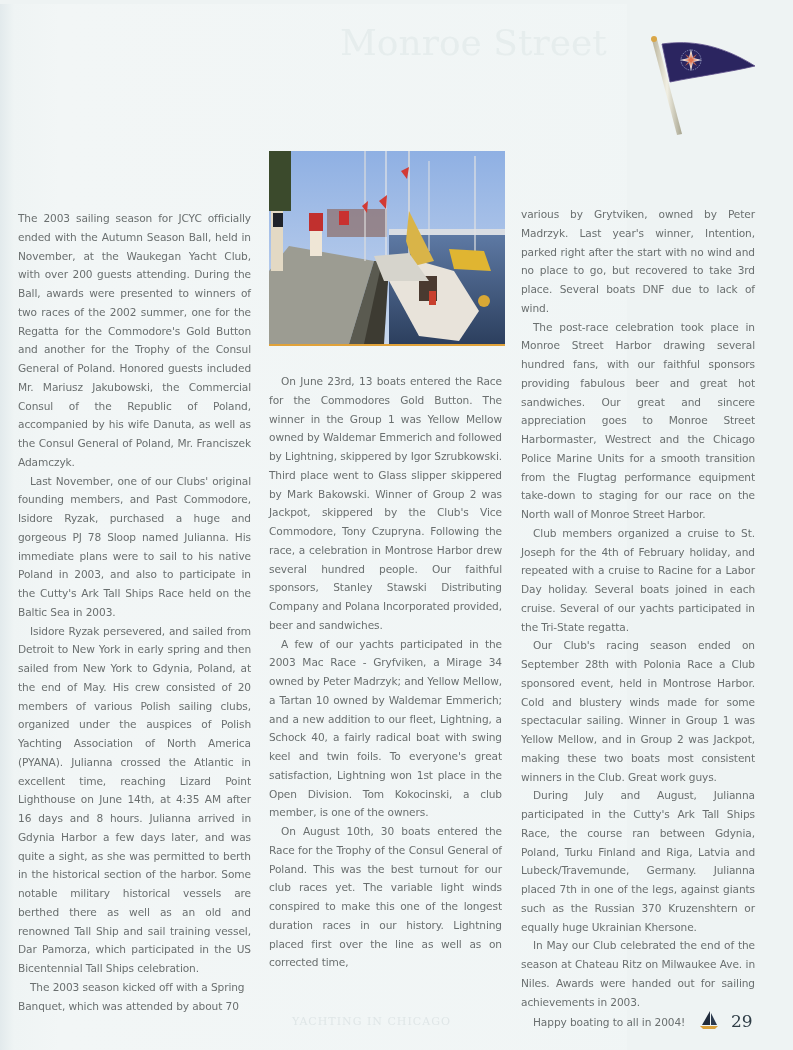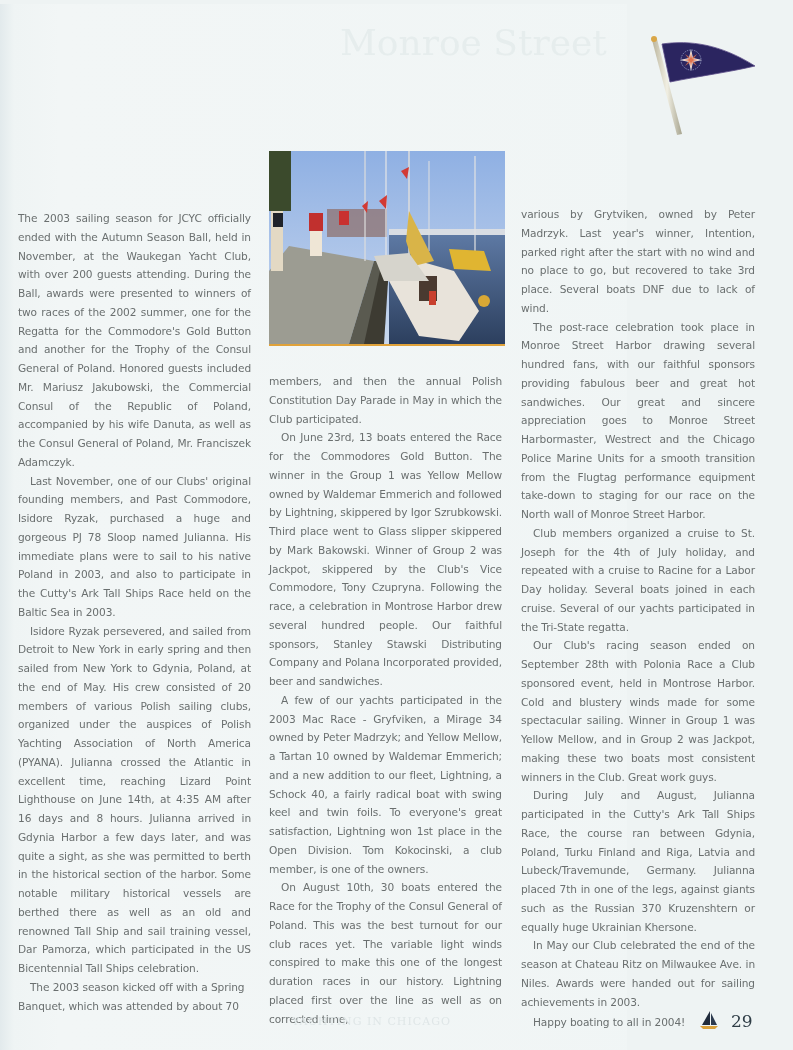--- a/index.html
+++ b/index.html
@@ -126,30 +126,29 @@
       <polygon points="137,90 140,60 165,110 145,115" fill="#d9b448"></polygon>
       <rect x="150" y="125" width="18" height="25" fill="#4a3a30"></rect>
       <rect x="160" y="140" width="7" height="14" fill="#c8402e"></rect>
       <polygon points="180,98 215,100 222,120 185,118" fill="#e0b531"></polygon>
       <polygon points="105,105 140,102 160,130 115,130" fill="#d6d4cc"></polygon>
       <circle cx="215" cy="150" r="6" fill="#d9a835"></circle>
     </svg>
   </div>
 
   <div class="col col-2">
-    <p class="first">members, and then the annual Polish Constitution Day Parade in May in which the Club participated.</p>
     <p>On June 23rd, 13 boats entered the Race for the Commodores Gold Button. The winner in the Group 1 was Yellow Mellow owned by Waldemar Emmerich and followed by Lightning, skippered by Igor Szrubkowski. Third place went to Glass slipper skippered by Mark Bakowski. Winner of Group 2 was Jackpot, skippered by the Club's Vice Commodore, Tony Czupryna. Following the race, a celebration in Montrose Harbor drew several hundred people. Our faithful sponsors, Stanley Stawski Distributing Company and Polana Incorporated provided, beer and sandwiches.</p>
     <p>A few of our yachts participated in the 2003 Mac Race - Gryfviken, a Mirage 34 owned by Peter Madrzyk; and Yellow Mellow, a Tartan 10 owned by Waldemar Emmerich; and a new addition to our fleet, Lightning, a Schock 40, a fairly radical boat with swing keel and twin foils. To everyone's great satisfaction, Lightning won 1st place in the Open Division. Tom Kokocinski, a club member, is one of the owners.</p>
     <p>On August 10th, 30 boats entered the Race for the Trophy of the Consul General of Poland. This was the best turnout for our club races yet. The variable light winds conspired to make this one of the longest duration races in our history. Lightning placed first over the line as well as on corrected time,</p>
   </div>
 
   <div class="col col-3">
     <p class="first">various by Grytviken, owned by Peter Madrzyk. Last year's winner, Intention, parked right after the start with no wind and no place to go, but recovered to take 3rd place. Several boats DNF due to lack of wind.</p>
     <p>The post-race celebration took place in Monroe Street Harbor drawing several hundred fans, with our faithful sponsors providing fabulous beer and great hot sandwiches. Our great and sincere appreciation goes to Monroe Street Harbormaster, Westrect and the Chicago Police Marine Units for a smooth transition from the Flugtag performance equipment take-down to staging for our race on the North wall of Monroe Street Harbor.</p>
-    <p>Club members organized a cruise to St. Joseph for the 4th of July holiday, and repeated with a cruise to Racine for a Labor Day holiday. Several boats joined in each cruise. Several of our yachts participated in the Tri-State regatta.</p>
+    <p>Club members organized a cruise to St. Joseph for the 4th of February holiday, and repeated with a cruise to Racine for a Labor Day holiday. Several boats joined in each cruise. Several of our yachts participated in the Tri-State regatta.</p>
     <p>Our Club's racing season ended on September 28th with Polonia Race a Club sponsored event, held in Montrose Harbor. Cold and blustery winds made for some spectacular sailing. Winner in Group 1 was Yellow Mellow, and in Group 2 was Jackpot, making these two boats most consistent winners in the Club. Great work guys.</p>
     <p>During July and August, Julianna participated in the Cutty's Ark Tall Ships Race, the course ran between Gdynia, Poland, Turku Finland and Riga, Latvia and Lubeck/Travemunde, Germany. Julianna placed 7th in one of the legs, against giants such as the Russian 370 Kruzenshtern or equally huge Ukrainian Khersone.</p>
     <p>In May our Club celebrated the end of the season at Chateau Ritz on Milwaukee Ave. in Niles. Awards were handed out for sailing achievements in 2003.</p>
     <p class="last-line"><span>Happy boating to all in 2004!</span><svg class="sailboat-icon" viewBox="0 0 20 18">
         <polygon points="11,0 11,14 3,14" fill="#1f2a3a"></polygon>
         <polygon points="12,2 18,14 12,14" fill="#2c3a4e"></polygon>
         <path d="M1,15 L19,15 L16,18 L4,18 Z" fill="#d9a03a"></path>
       </svg></p>
   </div>
 

